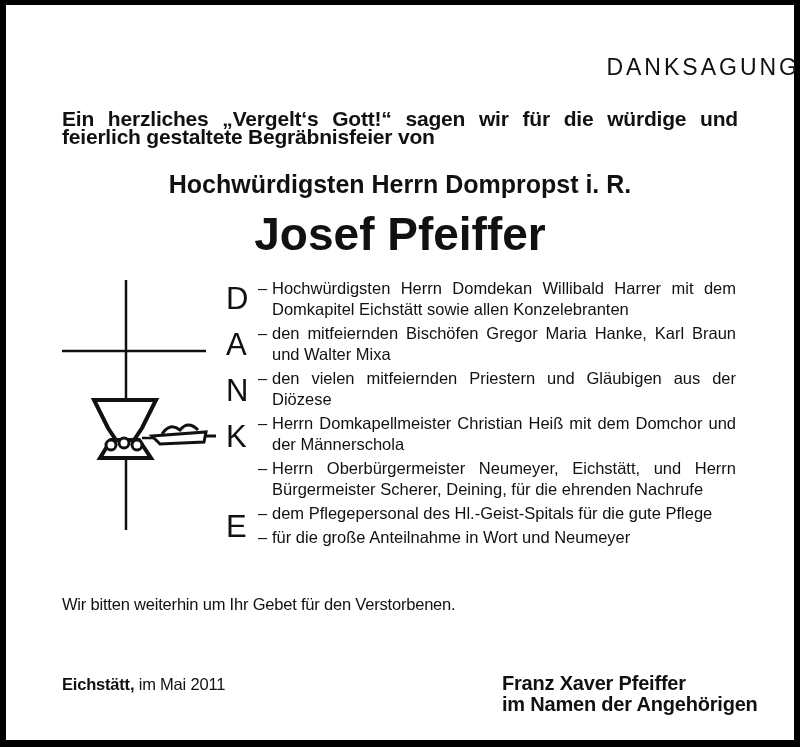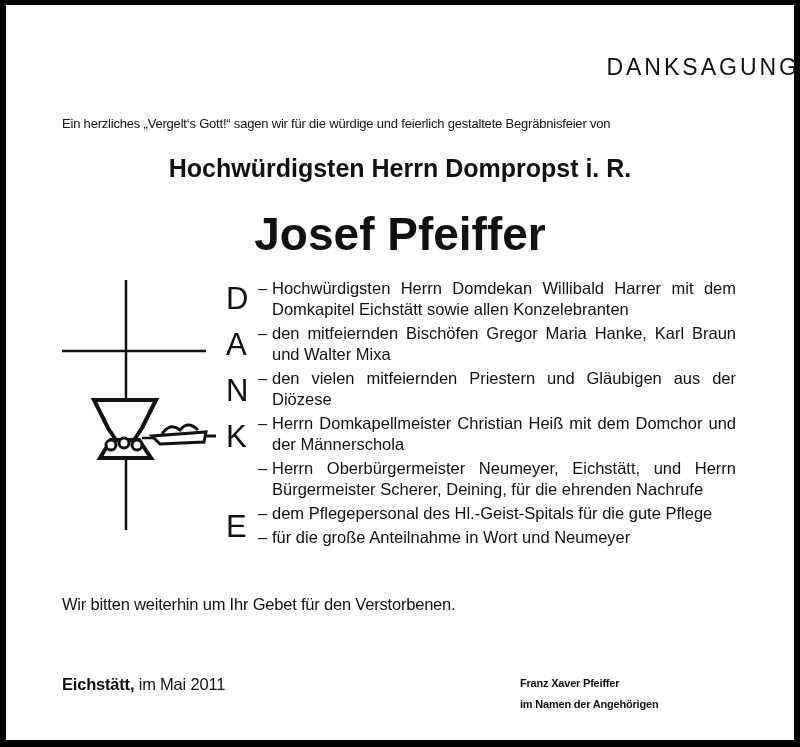--- a/index.html
+++ b/index.html
@@ -11,25 +11,26 @@
   .page {
     position: absolute; left: 6px; top: 5px; width: 788px; height: 735px;
     background: #fff;
   }
   .title {
     position: absolute; left: 0; width: 800px; top: 54px;
     text-align: right; font-size: 23px; letter-spacing: 3px; font-weight: normal;
   }
   .intro {
     position: absolute; left: 62px; width: 676px; top: 110px;
-    font-size: 13px; line-height: 28px; text-align: justify;
+    font-size: 21px; line-height: 18px; text-align: justify;
     letter-spacing: -0.2px;
+    font-weight: bold;
   }
   .subtitle {
-    position: absolute; left: 0; width: 800px; top: 154px;
+    position: absolute; left: 0; width: 800px; top: 170px;
     text-align: center; font-size: 25px; font-weight: bold;
   }
   .name {
     position: absolute; left: 0; width: 800px; top: 207px;
     text-align: center; font-size: 46px; font-weight: bold; line-height: 54px;
   }
   .emblem { position: absolute; left: 56px; top: 280px; width: 160px; height: 260px; }
   .danke-letter {
     position: absolute; left: 226px; font-size: 31px; line-height: 32px; font-weight: normal;
   }
@@ -41,21 +42,21 @@
   .list li { position: relative; padding-left: 14px; margin-bottom: 3px; text-align: justify; }
   .list li::before { content: "–"; position: absolute; left: 0; top: 0; }
   .closing {
     position: absolute; left: 62px; top: 595px; font-size: 16.5px; letter-spacing: -0.2px;
   }
   .place {
     position: absolute; left: 62px; top: 675px; font-size: 16.5px; letter-spacing: -0.2px;
   }
   .place b { font-weight: bold; }
   .signature {
-    position: absolute; left: 520px; top: 673px; font-size: 11px; line-height: 21px;
+    position: absolute; left: 502px; top: 673px; font-size: 20px; line-height: 21px;
     font-weight: bold; letter-spacing: -0.2px;
   }
 </style>
 </head>
 <body>
 
 <div class="page"></div>
 
 <div class="title">DANKSAGUNG</div>
 <div class="intro">Ein herzliches „Vergelt‘s Gott!“ sagen wir für die würdige und feierlich gestaltete Begräbnisfeier von</div>

